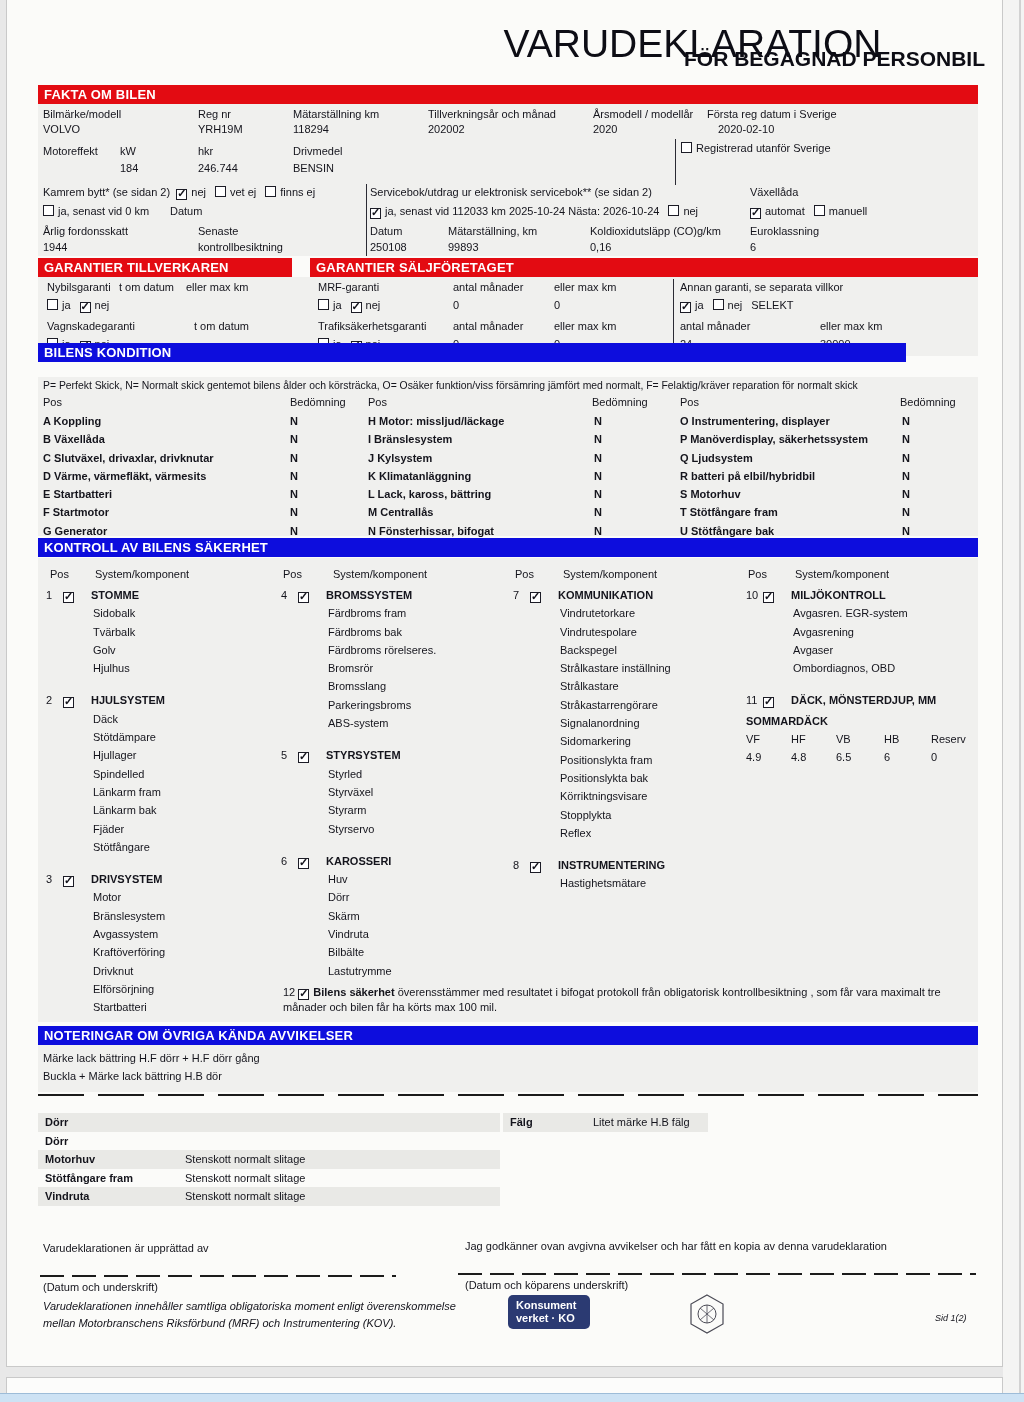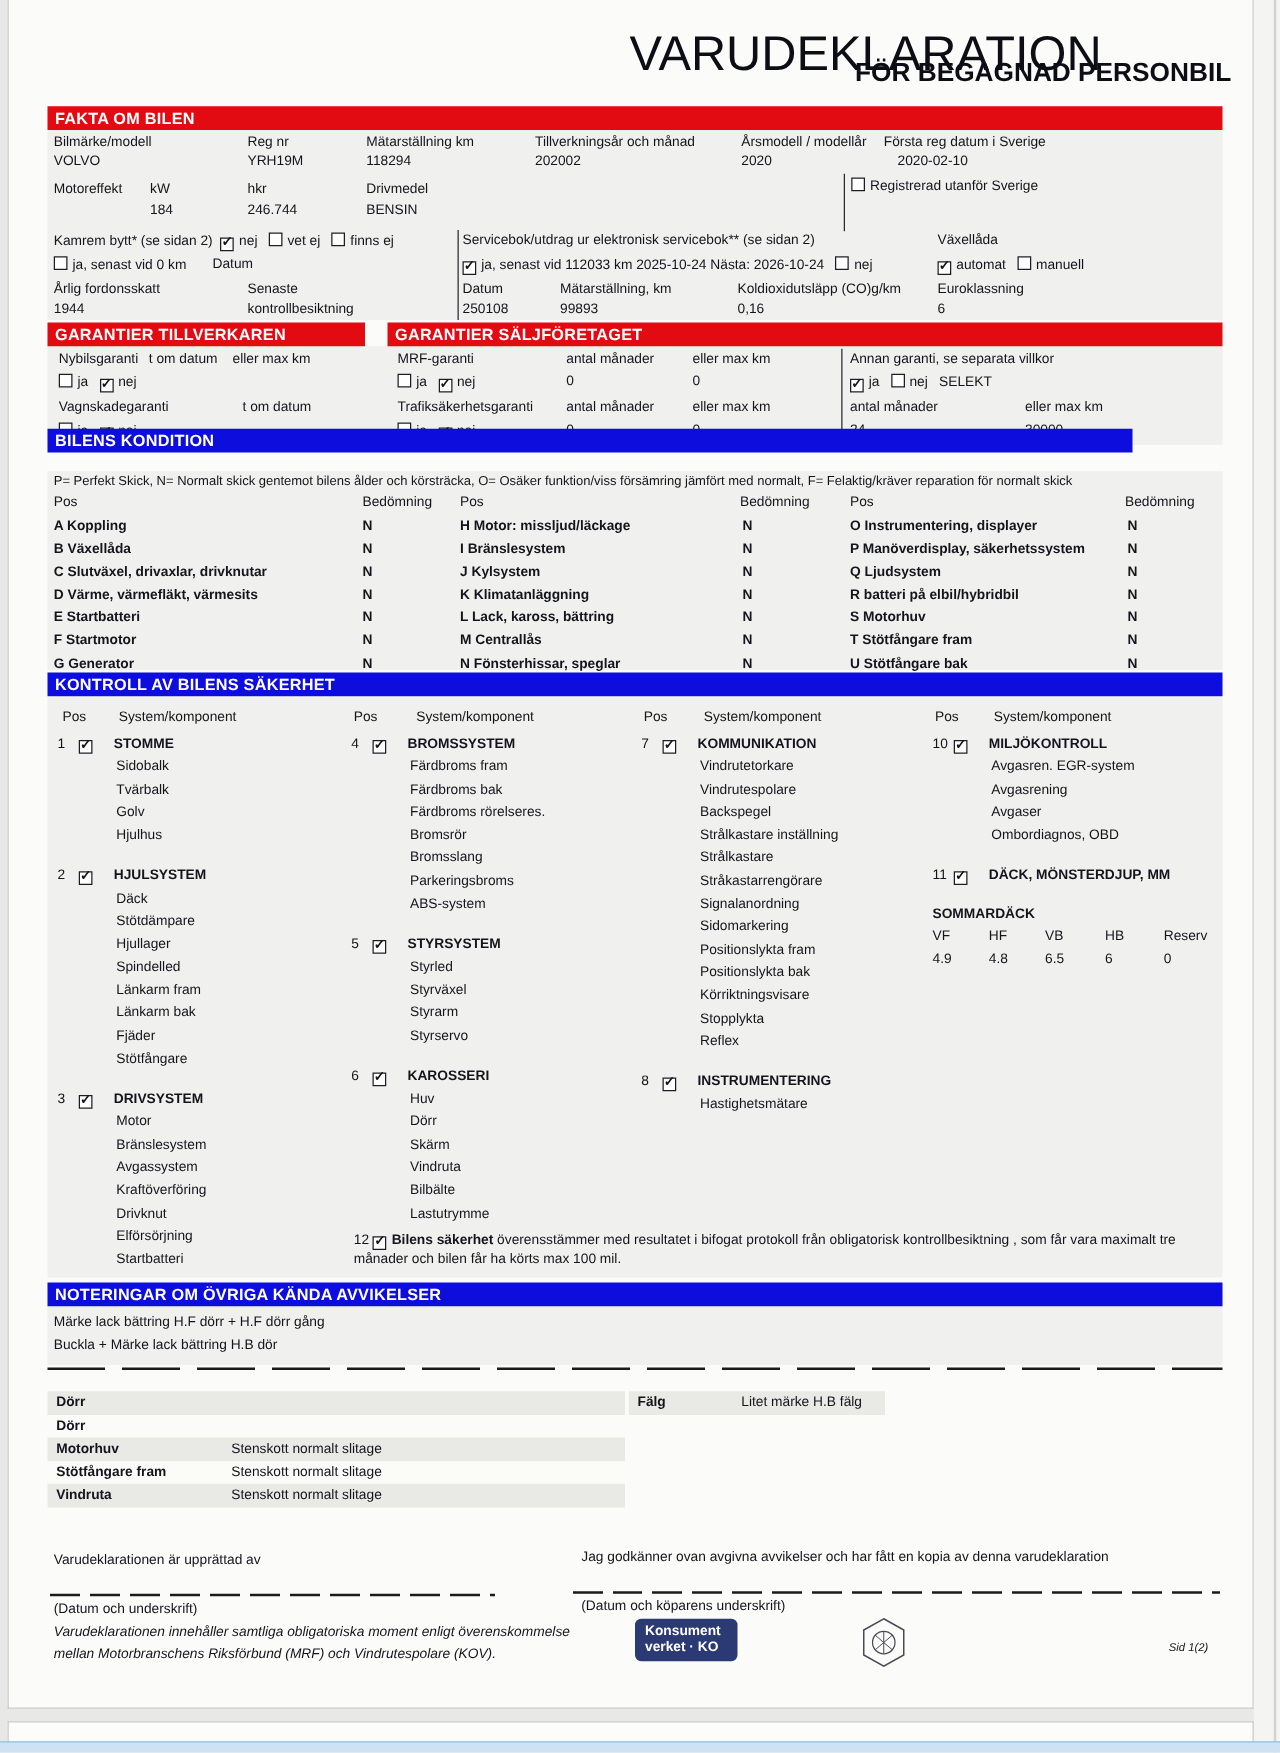--- a/index.html
+++ b/index.html
@@ -29,21 +29,21 @@
   .vline{position:absolute;width:1px;background:#2a2a33}
   .kcol{position:absolute}
   .kr{position:relative;line-height:18.3px;font-weight:700;font-size:11px;white-space:nowrap}
   .kg{position:absolute;left:var(--gx);top:0}
   .scol{position:absolute;width:235px;font-size:11px}
   .sg{margin-bottom:14px}
   .sg-head{line-height:18.3px;white-space:nowrap}
   .sg-no{display:inline-block;width:17px}
   .sg-title{font-weight:700;margin-left:13px}
   .sg-item{margin-left:47px;line-height:18.3px;white-space:nowrap}
-  .sg-sub{font-weight:700;line-height:18.3px;margin-top:12px}
+  .sg-sub{font-weight:700;line-height:18.3px;margin-top:2px}
   .tyre-row{line-height:18.3px}
   .tc{display:inline-block;width:45px}
   .tc:nth-child(3){width:48px}
   .tc:nth-child(4){width:47px}
   .nrow{display:flex;height:18.5px;line-height:18.5px;font-size:11px;white-space:nowrap}
   #not-left .nrow:nth-child(odd),#not-right .nrow:nth-child(odd){background:#e9e9e6}
   .nlab{font-weight:700;padding-left:7px}
   #not-left .nlab{width:140px}
   #not-right .nlab{width:83px}
   .ndesc{flex:1}
@@ -172,21 +172,21 @@
     <div class="kr"><span>F Startmotor</span><span class="kg">N</span></div>
     <div class="kr"><span>G Generator</span><span class="kg">N</span></div>
   </div>
 <div id="kond-col1" class="kcol" style="left:368px;top:412px;width:300px;--gx:226px">
     <div class="kr"><span>H Motor: missljud/läckage</span><span class="kg">N</span></div>
     <div class="kr"><span>I Bränslesystem</span><span class="kg">N</span></div>
     <div class="kr"><span>J Kylsystem</span><span class="kg">N</span></div>
     <div class="kr"><span>K Klimatanläggning</span><span class="kg">N</span></div>
     <div class="kr"><span>L Lack, kaross, bättring</span><span class="kg">N</span></div>
     <div class="kr"><span>M Centrallås</span><span class="kg">N</span></div>
-    <div class="kr"><span>N Fönsterhissar, speglar</span><span class="kg">N</span></div>
+    <div class="kr"><span>N Fönsterhissar, bifogat</span><span class="kg">N</span></div>
   </div>
 <div id="kond-col2" class="kcol" style="left:680px;top:412px;width:295px;--gx:222px">
     <div class="kr"><span>O Instrumentering, displayer</span><span class="kg">N</span></div>
     <div class="kr"><span>P Manöverdisplay, säkerhetssystem</span><span class="kg">N</span></div>
     <div class="kr"><span>Q Ljudsystem</span><span class="kg">N</span></div>
     <div class="kr"><span>R batteri på elbil/hybridbil</span><span class="kg">N</span></div>
     <div class="kr"><span>S Motorhuv</span><span class="kg">N</span></div>
     <div class="kr"><span>T Stötfångare fram</span><span class="kg">N</span></div>
     <div class="kr"><span>U Stötfångare bak</span><span class="kg">N</span></div>
   </div>
@@ -343,21 +343,21 @@
 <div class="a" style="left:43px;top:1242px">Varudeklarationen är upprättad av</div>
 <div class="a" style="left:465px;top:1240px">Jag godkänner ovan avgivna avvikelser och har fått en kopia av denna varudeklaration</div>
 
 <div class="dash-sig" style="left:40px;top:1275px;width:356px"></div>
 <div class="dash-sig" style="left:458px;top:1273px;width:518px"></div>
 
 <div class="a" style="left:43px;top:1281px">(Datum och underskrift)</div>
 <div class="a" style="left:465px;top:1279px">(Datum och köparens underskrift)</div>
 
 <div class="a it" style="left:43px;top:1300px">Varudeklarationen innehåller samtliga obligatoriska moment enligt överenskommelse</div>
-<div class="a it" style="left:43px;top:1317px">mellan Motorbranschens Riksförbund (MRF) och Vindrutespolare (KOV).</div>
+<div class="a it" style="left:43px;top:1317px">mellan Motorbranschens Riksförbund (MRF) och Instrumentering (KOV).</div>
 
 <div class="kv-logo" style="left:508px;top:1295px;width:66px">
   <div>Konsument</div>
   <div>verket · KO</div>
 </div>
 
 <svg class="a" style="left:686px;top:1293px" width="42" height="42" viewBox="0 0 42 42">
   <polygon points="21,2 37,11 37,31 21,40 5,31 5,11" fill="none" stroke="#4a4a55" stroke-width="1.2"></polygon>
   <circle cx="21" cy="21" r="9" fill="none" stroke="#4a4a55" stroke-width="1"></circle>
   <path d="M21 12 L21 30 M14 15 L28 27 M28 15 L14 27" stroke="#4a4a55" stroke-width="0.8" fill="none"></path>

